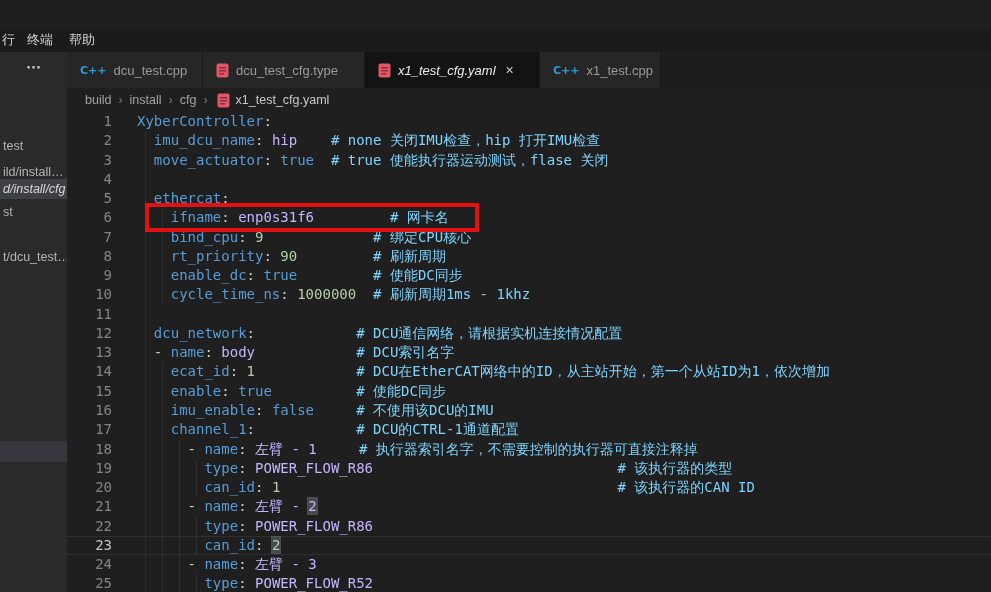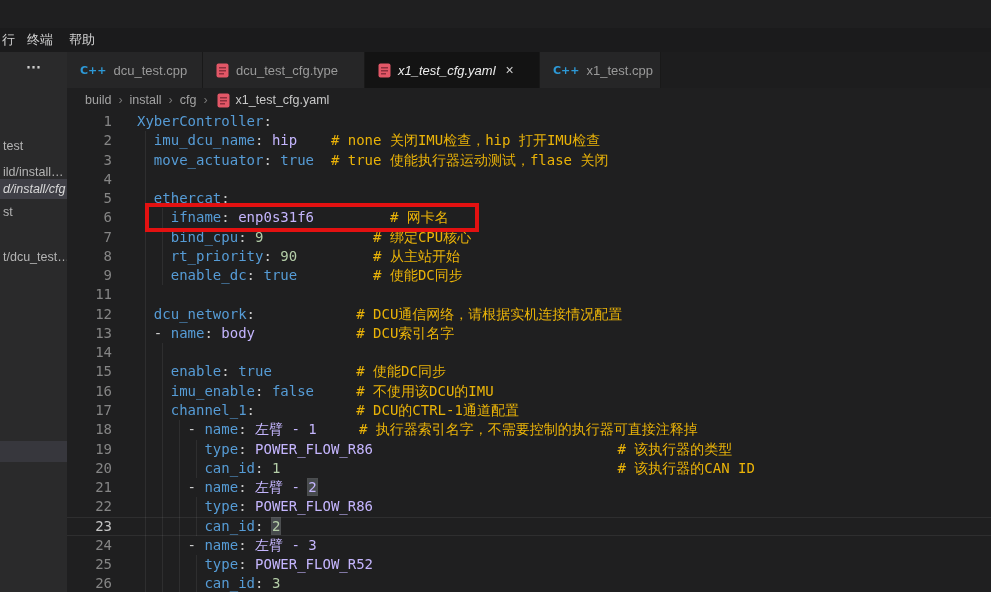--- a/index.html
+++ b/index.html
@@ -61,21 +61,21 @@
   .codecell { margin-left:25px; flex:none; color:#d4d4d4; }
   .row.current { box-shadow: inset 0 1px 0 rgba(255,255,255,0.07),
                              inset 0 -1px 0 rgba(255,255,255,0.07); }
   .row.current .gutter { color:#c4c4c4; }
   .guide { position:absolute; top:0; width:1px; height:19.27px;
            background:rgba(255,255,255,0.07); }
   .k { color:#569cd6; }           
   .p { color:#cccccc; }           
   .s { color:#c4b5fd; }           
   .n { color:#b5cea8; }           
-  .c { color:#eab308; }           
+  .c { color:#7dd3fc; }           
   .hl { background:rgba(118,126,134,0.45); outline:1px solid rgba(160,166,172,0.35); }
   .red-box { position:absolute; left:78px; top:-5px; width:334px; height:29px;
              border:4px solid #e31111; pointer-events:none; z-index:5; }
 </style>
 </head>
 <body>
 
 <div id="app">
   <div id="menubar"><span class="menu-item">行</span><span class="menu-item">终端</span><span class="menu-item">帮助</span></div>
 
@@ -135,26 +135,27 @@
         <span class="bc-file">x1_test_cfg.yaml</span>
       </div>
     <div id="code">
         <div class="row"><span class="gutter">1</span><span class="codecell"><span class="k">XyberController</span><span class="p">:</span></span></div>
         <div class="row"><span class="guide" style="left: 78.43px;"></span><span class="gutter">2</span><span class="codecell"><span>  </span><span class="k">imu_dcu_name</span><span class="p">:</span><span> </span><span class="s">hip</span><span>    </span><span class="c"># none 关闭IMU检查，hip 打开IMU检查</span></span></div>
         <div class="row"><span class="guide" style="left: 78.43px;"></span><span class="gutter">3</span><span class="codecell"><span>  </span><span class="k">move_actuator</span><span class="p">:</span><span> </span><span class="k">true</span><span>  </span><span class="c"># true 使能执行器运动测试，flase 关闭</span></span></div>
         <div class="row"><span class="guide" style="left: 78.43px;"></span><span class="gutter">4</span><span class="codecell"></span></div>
         <div class="row"><span class="guide" style="left: 78.43px;"></span><span class="gutter">5</span><span class="codecell"><span>  </span><span class="k">ethercat</span><span class="p">:</span></span></div>
         <div class="row"><span class="guide" style="left: 78.43px;"></span><span class="guide" style="left: 95.29px;"></span><span class="gutter">6</span><span class="codecell"><span>    </span><span class="k">ifname</span><span class="p">:</span><span> </span><span class="s">enp0s31f6</span><span>         </span><span class="c"># 网卡名</span></span><div class="red-box"></div></div>
         <div class="row"><span class="guide" style="left: 78.43px;"></span><span class="guide" style="left: 95.29px;"></span><span class="gutter">7</span><span class="codecell"><span>    </span><span class="k">bind_cpu</span><span class="p">:</span><span> </span><span class="n">9</span><span>             </span><span class="c"># 绑定CPU核心</span></span></div>
-        <div class="row"><span class="guide" style="left: 78.43px;"></span><span class="guide" style="left: 95.29px;"></span><span class="gutter">8</span><span class="codecell"><span>    </span><span class="k">rt_priority</span><span class="p">:</span><span> </span><span class="n">90</span><span>         </span><span class="c"># 从主站开始</span></span></div>
+        <div class="row"><span class="guide" style="left: 78.43px;"></span><span class="guide" style="left: 95.29px;"></span><span class="gutter">8</span><span class="codecell"><span>    </span><span class="k">rt_priority</span><span class="p">:</span><span> </span><span class="n">90</span><span>         </span><span class="c"># 刷新周期</span></span></div>
         <div class="row"><span class="guide" style="left: 78.43px;"></span><span class="guide" style="left: 95.29px;"></span><span class="gutter">9</span><span class="codecell"><span>    </span><span class="k">enable_dc</span><span class="p">:</span><span> </span><span class="k">true</span><span>         </span><span class="c"># 使能DC同步</span></span></div>
+        <div class="row"><span class="guide" style="left: 78.43px;"></span><span class="guide" style="left: 95.29px;"></span><span class="gutter">10</span><span class="codecell"><span>    </span><span class="k">cycle_time_ns</span><span class="p">:</span><span> </span><span class="n">1000000</span><span>  </span><span class="c"># 刷新周期1ms - 1khz</span></span></div>
         <div class="row"><span class="guide" style="left: 78.43px;"></span><span class="gutter">11</span><span class="codecell"></span></div>
         <div class="row"><span class="guide" style="left: 78.43px;"></span><span class="gutter">12</span><span class="codecell"><span>  </span><span class="k">dcu_network</span><span class="p">:</span><span>            </span><span class="c"># DCU通信网络，请根据实机连接情况配置</span></span></div>
         <div class="row"><span class="guide" style="left: 78.43px;"></span><span class="gutter">13</span><span class="codecell"><span>  </span><span class="p">- </span><span class="k">name</span><span class="p">:</span><span> </span><span class="s">body</span><span>            </span><span class="c"># DCU索引名字</span></span></div>
-        <div class="row"><span class="guide" style="left: 78.43px;"></span><span class="guide" style="left: 95.29px;"></span><span class="gutter">14</span></div>
+        <div class="row"><span class="guide" style="left: 78.43px;"></span><span class="guide" style="left: 95.29px;"></span><span class="gutter">14</span><span class="codecell"><span>    </span><span class="k">ecat_id</span><span class="p">:</span><span> </span><span class="n">1</span><span>            </span><span class="c"># DCU在EtherCAT网络中的ID，从主站开始，第一个从站ID为1，依次增加</span></span></div>
         <div class="row"><span class="guide" style="left: 78.43px;"></span><span class="guide" style="left: 95.29px;"></span><span class="gutter">15</span><span class="codecell"><span>    </span><span class="k">enable</span><span class="p">:</span><span> </span><span class="k">true</span><span>          </span><span class="c"># 使能DC同步</span></span></div>
         <div class="row"><span class="guide" style="left: 78.43px;"></span><span class="guide" style="left: 95.29px;"></span><span class="gutter">16</span><span class="codecell"><span>    </span><span class="k">imu_enable</span><span class="p">:</span><span> </span><span class="k">false</span><span>     </span><span class="c"># 不使用该DCU的IMU</span></span></div>
         <div class="row"><span class="guide" style="left: 78.43px;"></span><span class="guide" style="left: 95.29px;"></span><span class="gutter">17</span><span class="codecell"><span>    </span><span class="k">channel_1</span><span class="p">:</span><span>            </span><span class="c"># DCU的CTRL-1通道配置</span></span></div>
         <div class="row"><span class="guide" style="left: 78.43px;"></span><span class="guide" style="left: 95.29px;"></span><span class="guide" style="left: 112.15px;"></span><span class="gutter">18</span><span class="codecell"><span>      </span><span class="p">- </span><span class="k">name</span><span class="p">:</span><span> </span><span class="s">左臂 - 1</span><span>     </span><span class="c"># 执行器索引名字，不需要控制的执行器可直接注释掉</span></span></div>
         <div class="row"><span class="guide" style="left: 78.43px;"></span><span class="guide" style="left: 95.29px;"></span><span class="guide" style="left: 112.15px;"></span><span class="guide" style="left: 129.01px;"></span><span class="gutter">19</span><span class="codecell"><span>        </span><span class="k">type</span><span class="p">:</span><span> </span><span class="s">POWER_FLOW_R86</span><span>                             </span><span class="c"># 该执行器的类型</span></span></div>
         <div class="row"><span class="guide" style="left: 78.43px;"></span><span class="guide" style="left: 95.29px;"></span><span class="guide" style="left: 112.15px;"></span><span class="guide" style="left: 129.01px;"></span><span class="gutter">20</span><span class="codecell"><span>        </span><span class="k">can_id</span><span class="p">:</span><span> </span><span class="n">1</span><span>                                        </span><span class="c"># 该执行器的CAN ID</span></span></div>
         <div class="row"><span class="guide" style="left: 78.43px;"></span><span class="guide" style="left: 95.29px;"></span><span class="guide" style="left: 112.15px;"></span><span class="gutter">21</span><span class="codecell"><span>      </span><span class="p">- </span><span class="k">name</span><span class="p">:</span><span> </span><span class="s">左臂 - </span><span class="s hl">2</span></span></div>
         <div class="row"><span class="guide" style="left: 78.43px;"></span><span class="guide" style="left: 95.29px;"></span><span class="guide" style="left: 112.15px;"></span><span class="guide" style="left: 129.01px;"></span><span class="gutter">22</span><span class="codecell"><span>        </span><span class="k">type</span><span class="p">:</span><span> </span><span class="s">POWER_FLOW_R86</span></span></div>
         <div class="row current"><span class="guide" style="left: 78.43px;"></span><span class="guide" style="left: 95.29px;"></span><span class="guide" style="left: 112.15px;"></span><span class="guide" style="left: 129.01px;"></span><span class="gutter">23</span><span class="codecell"><span>        </span><span class="k">can_id</span><span class="p">:</span><span> </span><span class="n hl">2</span></span></div>
         <div class="row"><span class="guide" style="left: 78.43px;"></span><span class="guide" style="left: 95.29px;"></span><span class="guide" style="left: 112.15px;"></span><span class="gutter">24</span><span class="codecell"><span>      </span><span class="p">- </span><span class="k">name</span><span class="p">:</span><span> </span><span class="s">左臂 - 3</span></span></div>

